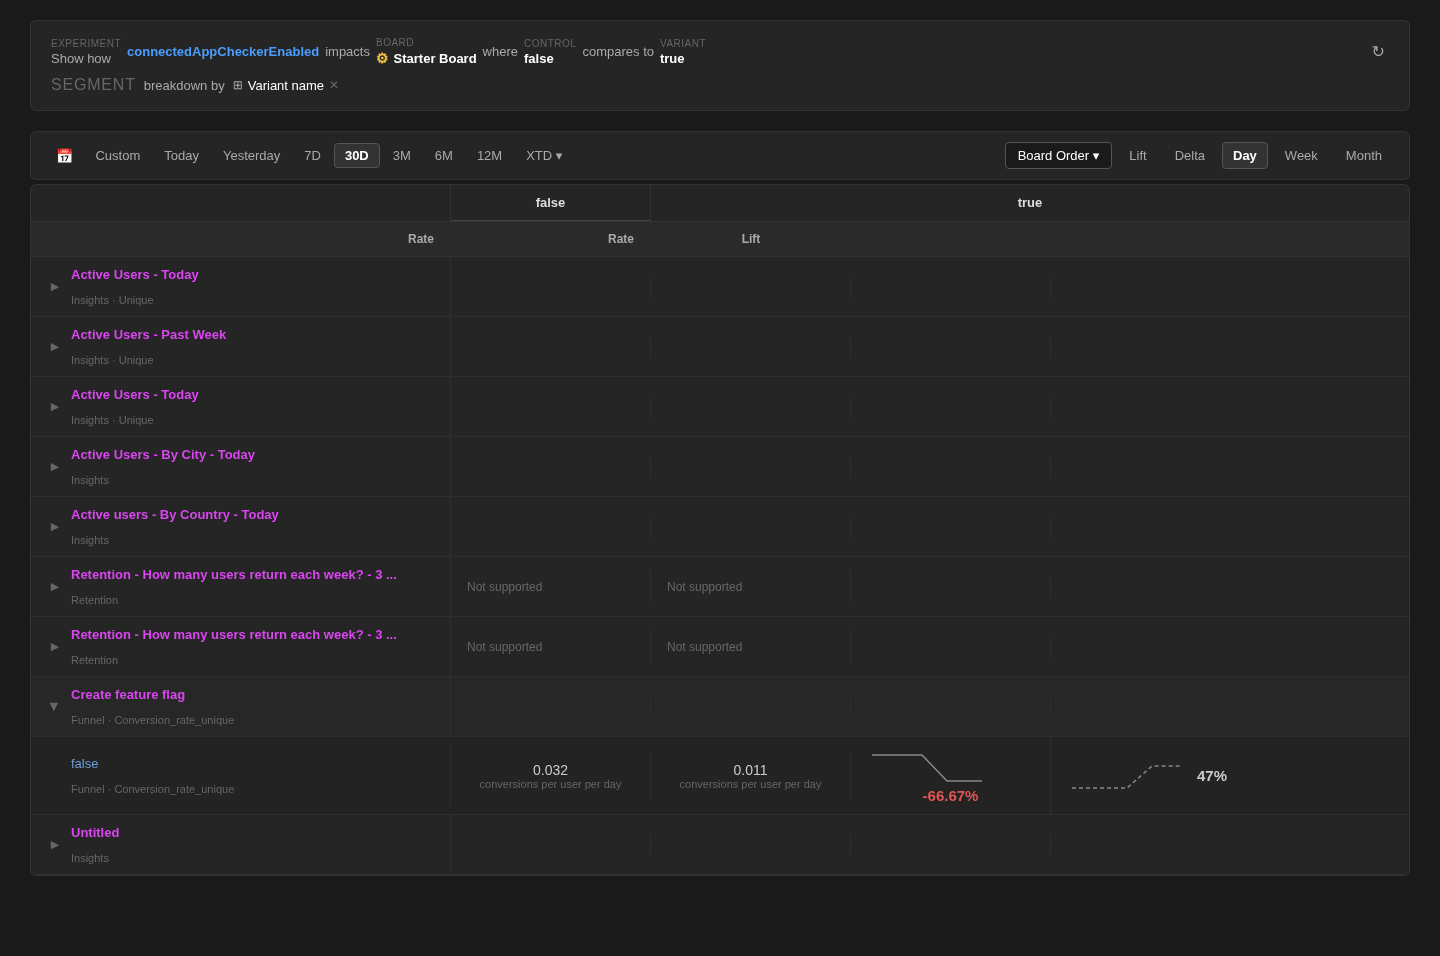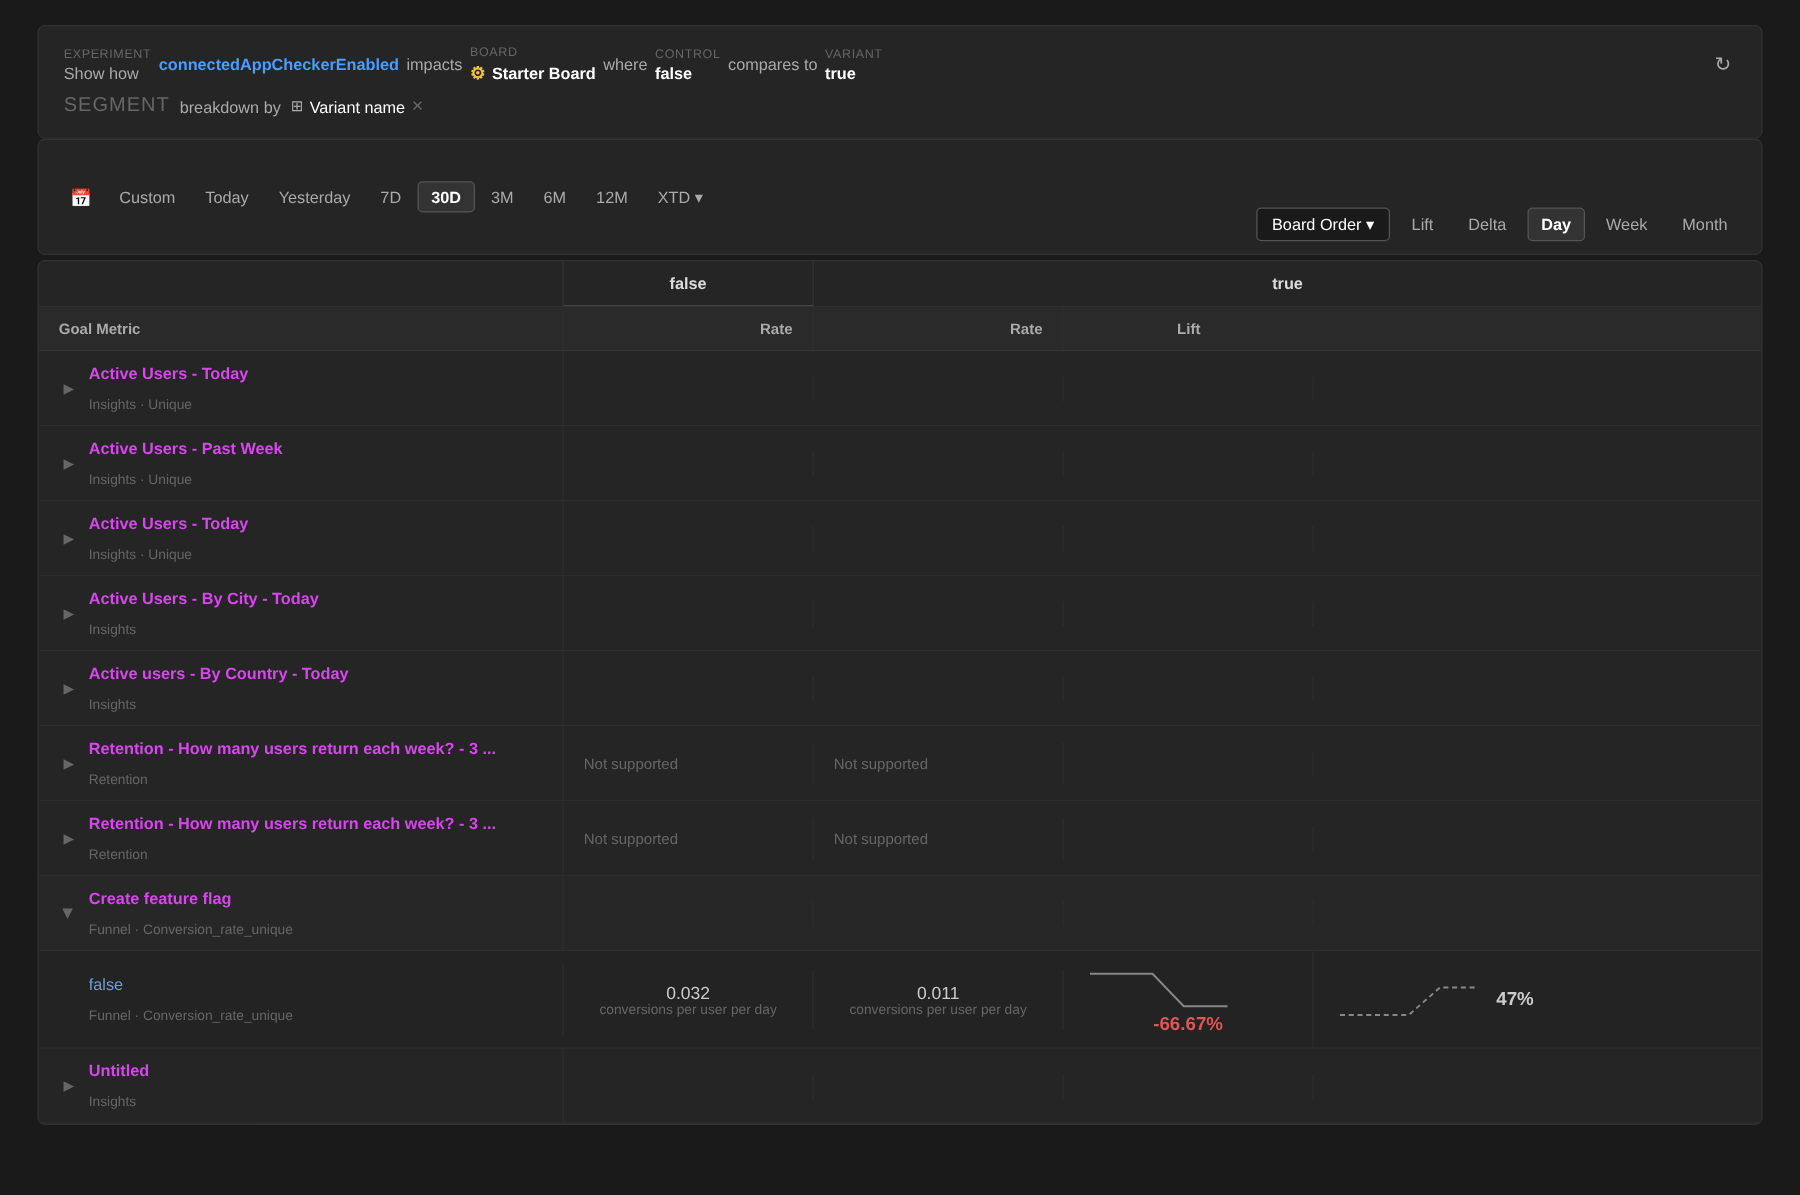--- a/index.html
+++ b/index.html
@@ -12,20 +12,21 @@
     }
     .outer-container {
       padding: 20px 30px;
     }
     
     .experiment-panel {
       background: #252525;
       border: 1px solid #333;
       border-radius: 6px;
       padding: 16px 20px;
+      margin-bottom: 20px;
     }
     .exp-row1 {
       display: flex;
       align-items: center;
       gap: 6px;
       font-size: 13px;
       color: #aaa;
       flex-wrap: wrap;
     }
     .exp-row1 .label-small {
@@ -125,21 +126,20 @@
       font-weight: 600;
     }
     .date-btn.cal {
       padding: 4px 8px;
       font-size: 14px;
     }
     .right-toolbar {
       display: flex;
       align-items: flex-end;
       gap: 6px;
-      margin-top: 44px;
     }
     .board-order-btn {
       background: #1a1a1a;
       border: 1px solid #555;
       color: #fff;
       border-radius: 4px;
       padding: 5px 12px;
       cursor: pointer;
       font-size: 13px;
       display: flex;
@@ -399,21 +399,20 @@
 
   <div class="main-table-wrapper">
 
     <div class="table-header-row">
       <div style="grid-column:1; border-right:1px solid #333;"></div>
       <div class="th-group-false" style="border-right:1px solid #333;">false</div>
       <div class="th-group-true" style="grid-column:3/6; text-align:center; padding:10px; font-weight:600; color:#ddd;">true</div>
     </div>
 
     <div class="col-headers">
-      <div class="col-h">Goal Metric</div>
       <div class="col-h right">Rate</div>
       <div class="col-h right">Rate</div>
       <div class="col-h center">Lift</div>
     </div>
 
     <div class="metric-row">
       <div class="metric-name-cell">
         <button class="expand-btn">▶</button>
         <div class="metric-info">
           <div class="metric-name">Active Users - Today</div>

